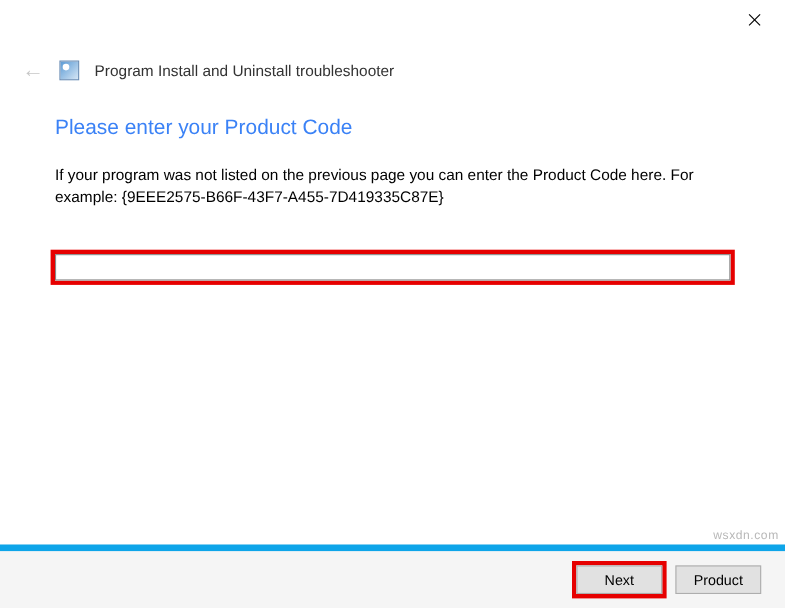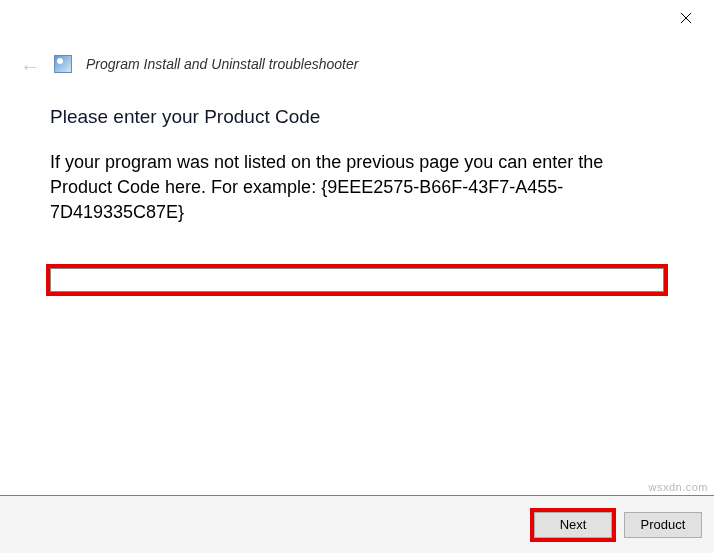--- a/index.html
+++ b/index.html
@@ -57,33 +57,32 @@
       content: "";
       position: absolute;
       top: 2px; left: 2px;
       width: 6px; height: 6px;
       background: #fff;
       border-radius: 50%;
     }
     .header-title {
       font-size: 14px;
       color: #333;
-      font-style: italic;
     }
     .content {
       padding: 22px 50px 0 50px;
     }
     .page-heading {
-      color: #0f172a;
+      color: #3b82f6;
       font-size: 19px;
       font-weight: 400;
       margin-bottom: 22px;
     }
     .instruction {
-      font-size: 18px;
+      font-size: 14px;
       color: #000;
       line-height: 1.4;
       margin-bottom: 38px;
     }
     .input-highlight {
       border: 4px solid #e60000;
       padding: 0;
       margin: 0 -4px;
     }
     .product-input {
@@ -92,27 +91,27 @@
       border: 1px solid #888;
       padding: 2px 4px;
       font-size: 13px;
       outline: none;
     }
     .footer {
       position: absolute;
       bottom: 0;
       left: 0;
       right: 0;
-      border-top: 1px solid #0ea5e9;
+      border-top: 6px solid #0ea5e9;
       background: #f5f5f5;
       height: 58px;
       display: flex;
       align-items: center;
       justify-content: flex-end;
-      padding-right: 12px;
+      padding-right: 22px;
       gap: 8px;
     }
     .btn {
       min-width: 78px;
       height: 26px;
       border: 1px solid #adadad;
       background: #e1e1e1;
       font-size: 13px;
       cursor: pointer;
       padding: 0 14px;

